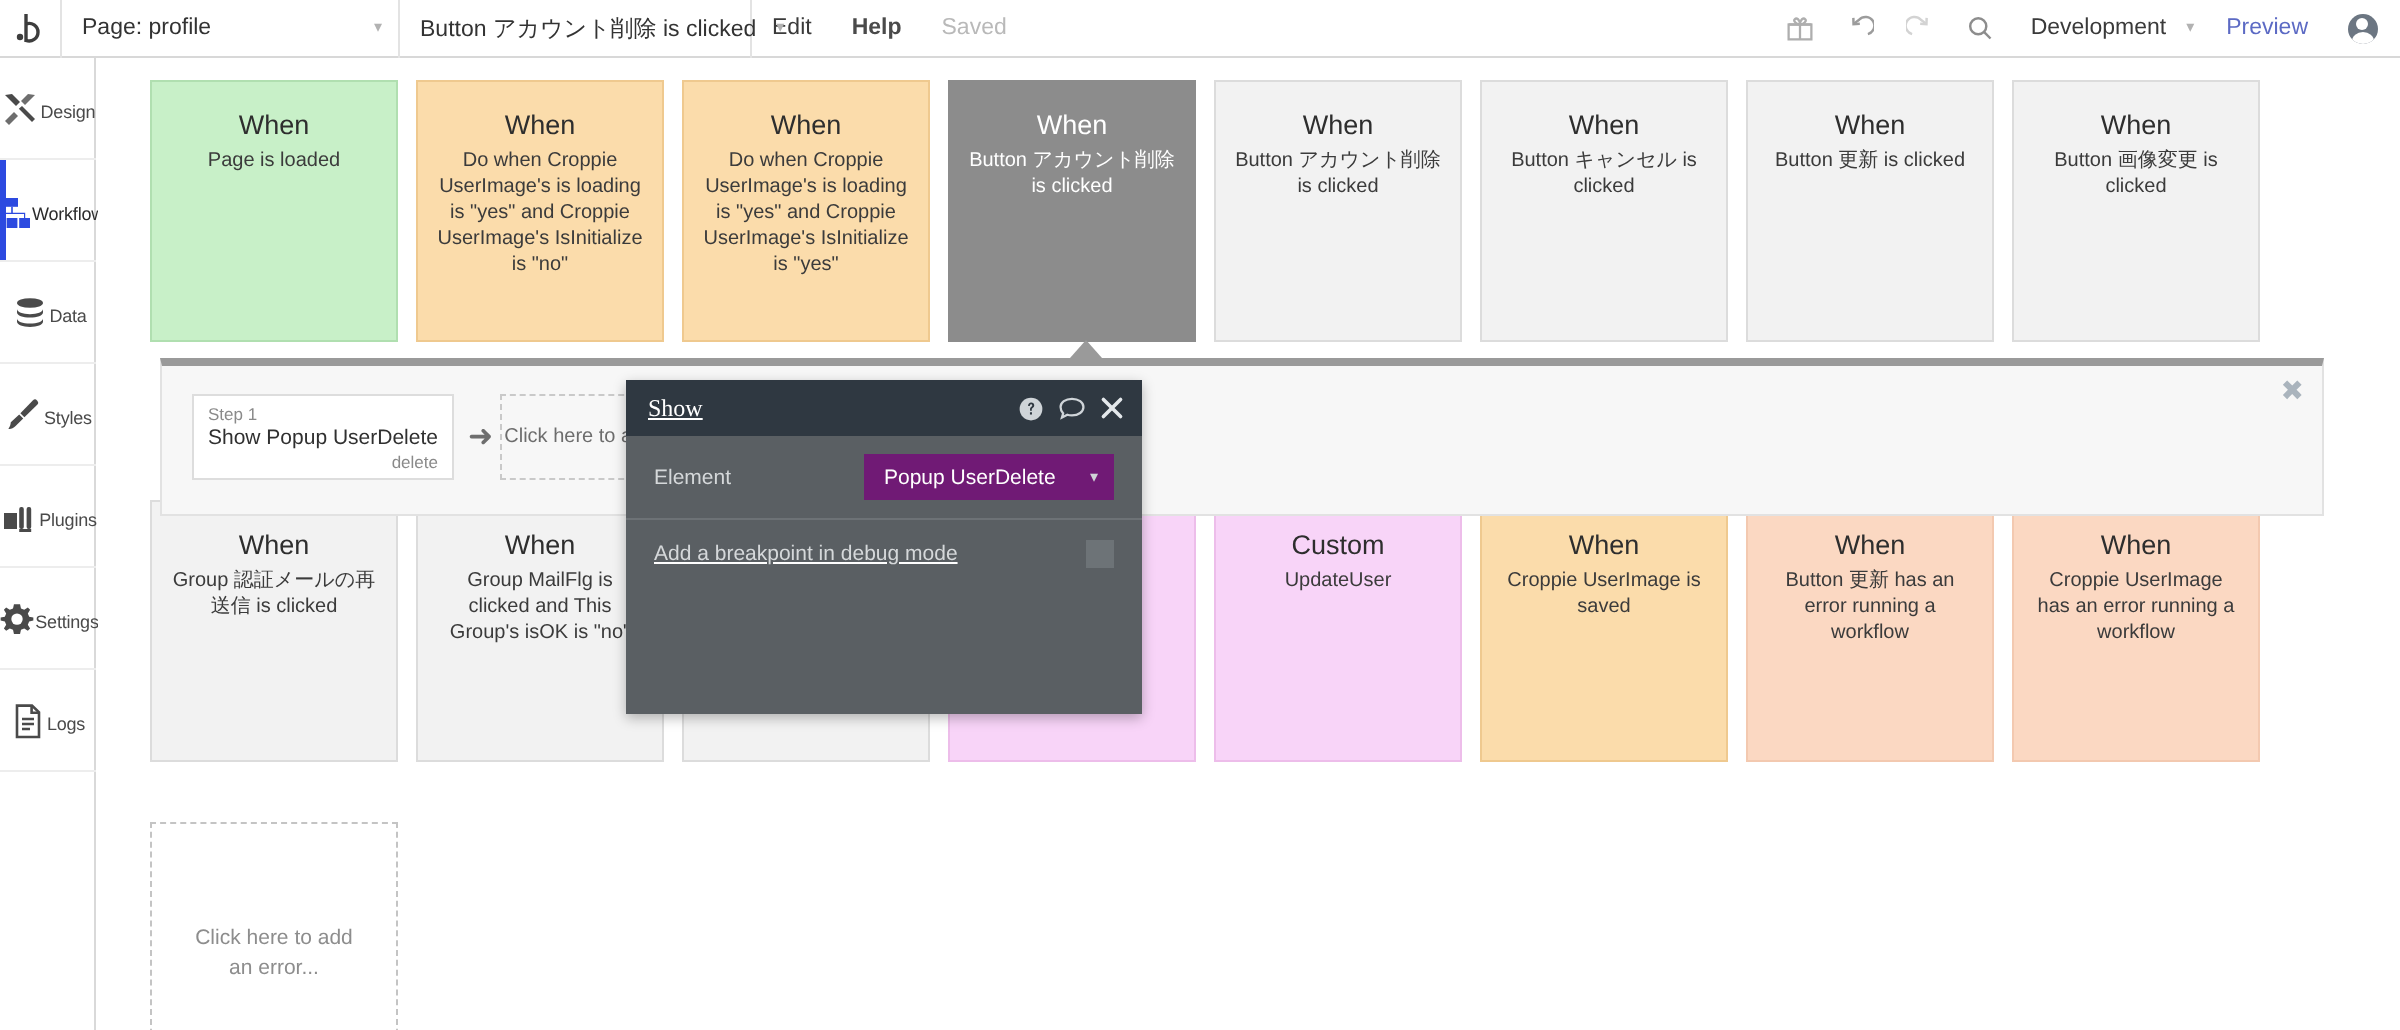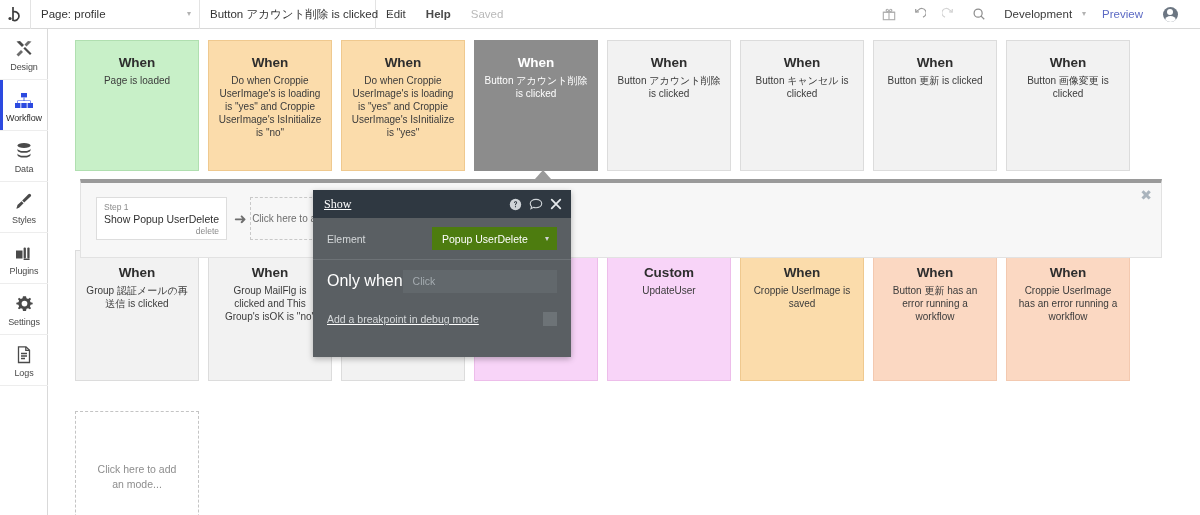--- a/index.html
+++ b/index.html
@@ -41,21 +41,21 @@
   #page-select { width: 168px; }
   #event-select { width: 175px; }
   .tb-link {
     height: 29px; display: flex; align-items: center;
     padding: 0 10px; color: #3a3a3a; cursor: pointer;
   }
   .tb-link.help { color: #5a3a3a; font-weight: bold; color:#4a4a4a; }
   .tb-saved { color: #b9b9b9; padding: 0 10px; }
   .tb-right {
     margin-left: auto; display: flex; align-items: center;
-    height: 29px; padding-right: 13px;
+    height: 29px; padding-right: 2px;
   }
   .tb-icon {
     width: 30px; height: 29px;
     display: flex; align-items: center; justify-content: center;
     color: #aeaeae;
   }
   .tb-icon svg { display: block; }
   .dev-select {
     display: flex; align-items: center; height: 29px;
     padding: 0 6px 0 10px; color: #3a3a3a;
@@ -80,21 +80,21 @@
 
   
   #sidebar {
     position: absolute; top: 29px; left: 0;
     width: 48px; height: 486px;
     background: #ffffff;
     border-right: 1px solid #d9d9d9;
   }
   .side-item {
     height: 51px; width: 48px;
-    display: flex; flex-direction: column;
+    display: flex; flex-direction: row;
     align-items: center; justify-content: center;
     border-bottom: 1px solid #ededed;
     color: #4a4a4a; font-size: 9px; position: relative;
     cursor: pointer;
   }
   .side-item .sic { height: 22px; display: flex; align-items: flex-end; }
   .side-item .slb { margin-top: 3px; letter-spacing: -0.1px; }
   .side-item.active .slb { color: #2c2c2c; }
   .side-item.active::before {
     content: ""; position: absolute; left: 0; top: 0;
@@ -123,21 +123,21 @@
     width: 124px; height: 131px;
     border: 1px solid #dcdcdc;
     background: #f2f2f2;
     padding: 14px 9px 8px 9px;
     text-align: center;
     color: #333333;
     cursor: pointer;
   }
   .card .ctitle {
     font-size: 13.5px; line-height: 16px;
-    margin-bottom: 3px; color: #2e2e2e; font-weight: bold;
+    margin-bottom: 3px; color: #2e2e2e;
   }
   .card .cdesc {
     font-size: 10px; line-height: 13px; color: #3b3b3b;
   }
   .card.green { background: #c8f0c8; border-color: #b0dfb0; }
   .card.orange { background: #fbdcab; border-color: #efc98f; }
   .card.peach { background: #fbd8c2; border-color: #f3c9b0; }
   .card.pink { background: #f8d4f8; border-color: #edbdea; }
   .card.selected {
     background: #8c8c8c; border-color: #8c8c8c; color: #ffffff;
@@ -217,21 +217,21 @@
   }
   .dlg-hicons { margin-left: auto; display: flex; align-items: center; gap: 7px; }
   .dlg-hicon { color: #cfd4d8; cursor: pointer; display: flex; }
   .dlg-row {
     display: flex; align-items: center;
     padding: 0 14px; height: 42px;
     border-bottom: 1px solid #6d7276;
   }
   .dlg-row .rlabel { font-size: 10.5px; color: #d5d8da; width: 105px; }
   .dlg-dropdown {
-    flex: 1; height: 23px; background: #4d7c0f;
+    flex: 1; height: 23px; background: #701a75;
     display: flex; align-items: center;
     padding: 0 8px 0 10px;
     font-size: 10.5px; color: #ffffff; cursor: pointer;
   }
   .dlg-dropdown .caret2 { margin-left: auto; color: #cfd3d6; font-size: 8px; }
   .dlg-row2 {
     display: flex; align-items: center;
     padding: 0 14px; height: 42px;
   }
   .dlg-input {
@@ -460,21 +460,21 @@
     <div class="card peach" style="left:824px; top:221px;">
       <div class="ctitle">When</div>
       <div class="cdesc">Button 更新 has an error running a workflow</div>
     </div>
     <div class="card peach" style="left:957px; top:221px;">
       <div class="ctitle">When</div>
       <div class="cdesc">Croppie UserImage has an error running a workflow</div>
     </div>
 
     <div class="card add" style="left:26px; top:382px;">
-      <div class="cdesc">Click here to add an mode...</div>
+      <div class="cdesc">Click here to add an error...</div>
     </div>
 
     <div id="panel-arrow"></div>
     <div id="step-panel">
       <div class="step-box">
         <div class="stepnum">Step 1</div>
         <div class="steplbl">Show Popup UserDelete</div>
         <div class="stepsub">delete</div>
       </div>
       <div class="step-arrow">➜</div>
@@ -507,24 +507,20 @@
       </div>
 
       <div class="dlg-row">
         <span class="rlabel">Element</span>
         <span class="dlg-dropdown">
           <span>Popup UserDelete</span>
           <span class="caret2">▾</span>
         </span>
       </div>
 
-      <div class="dlg-row2">
-        <span class="rlabel">Only when</span>
-        <span class="dlg-input">Click</span>
-      </div>
 
       <div class="dlg-row3">
         <span class="rlabel3">Add a breakpoint in debug mode</span>
         <span class="dlg-check"></span>
       </div>
     </div>
 
   </div>
 </div>
 

